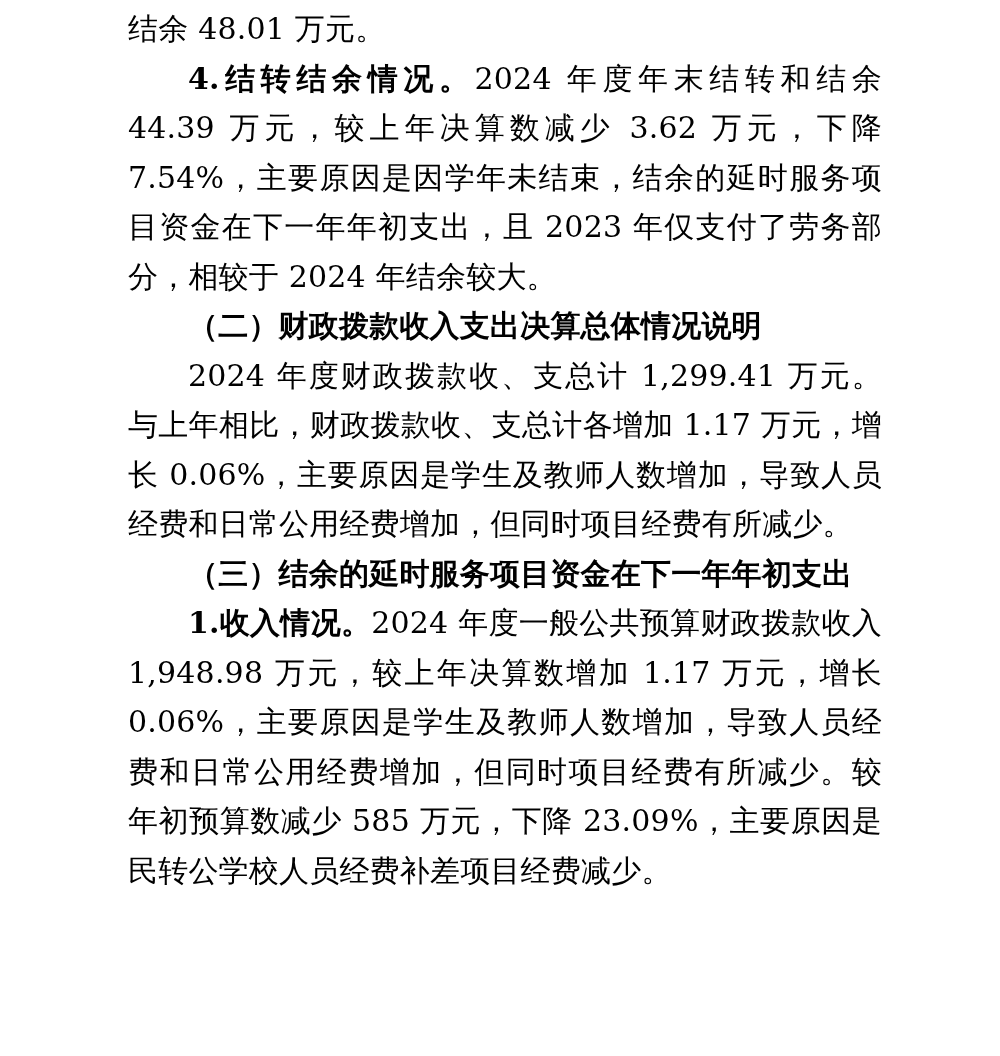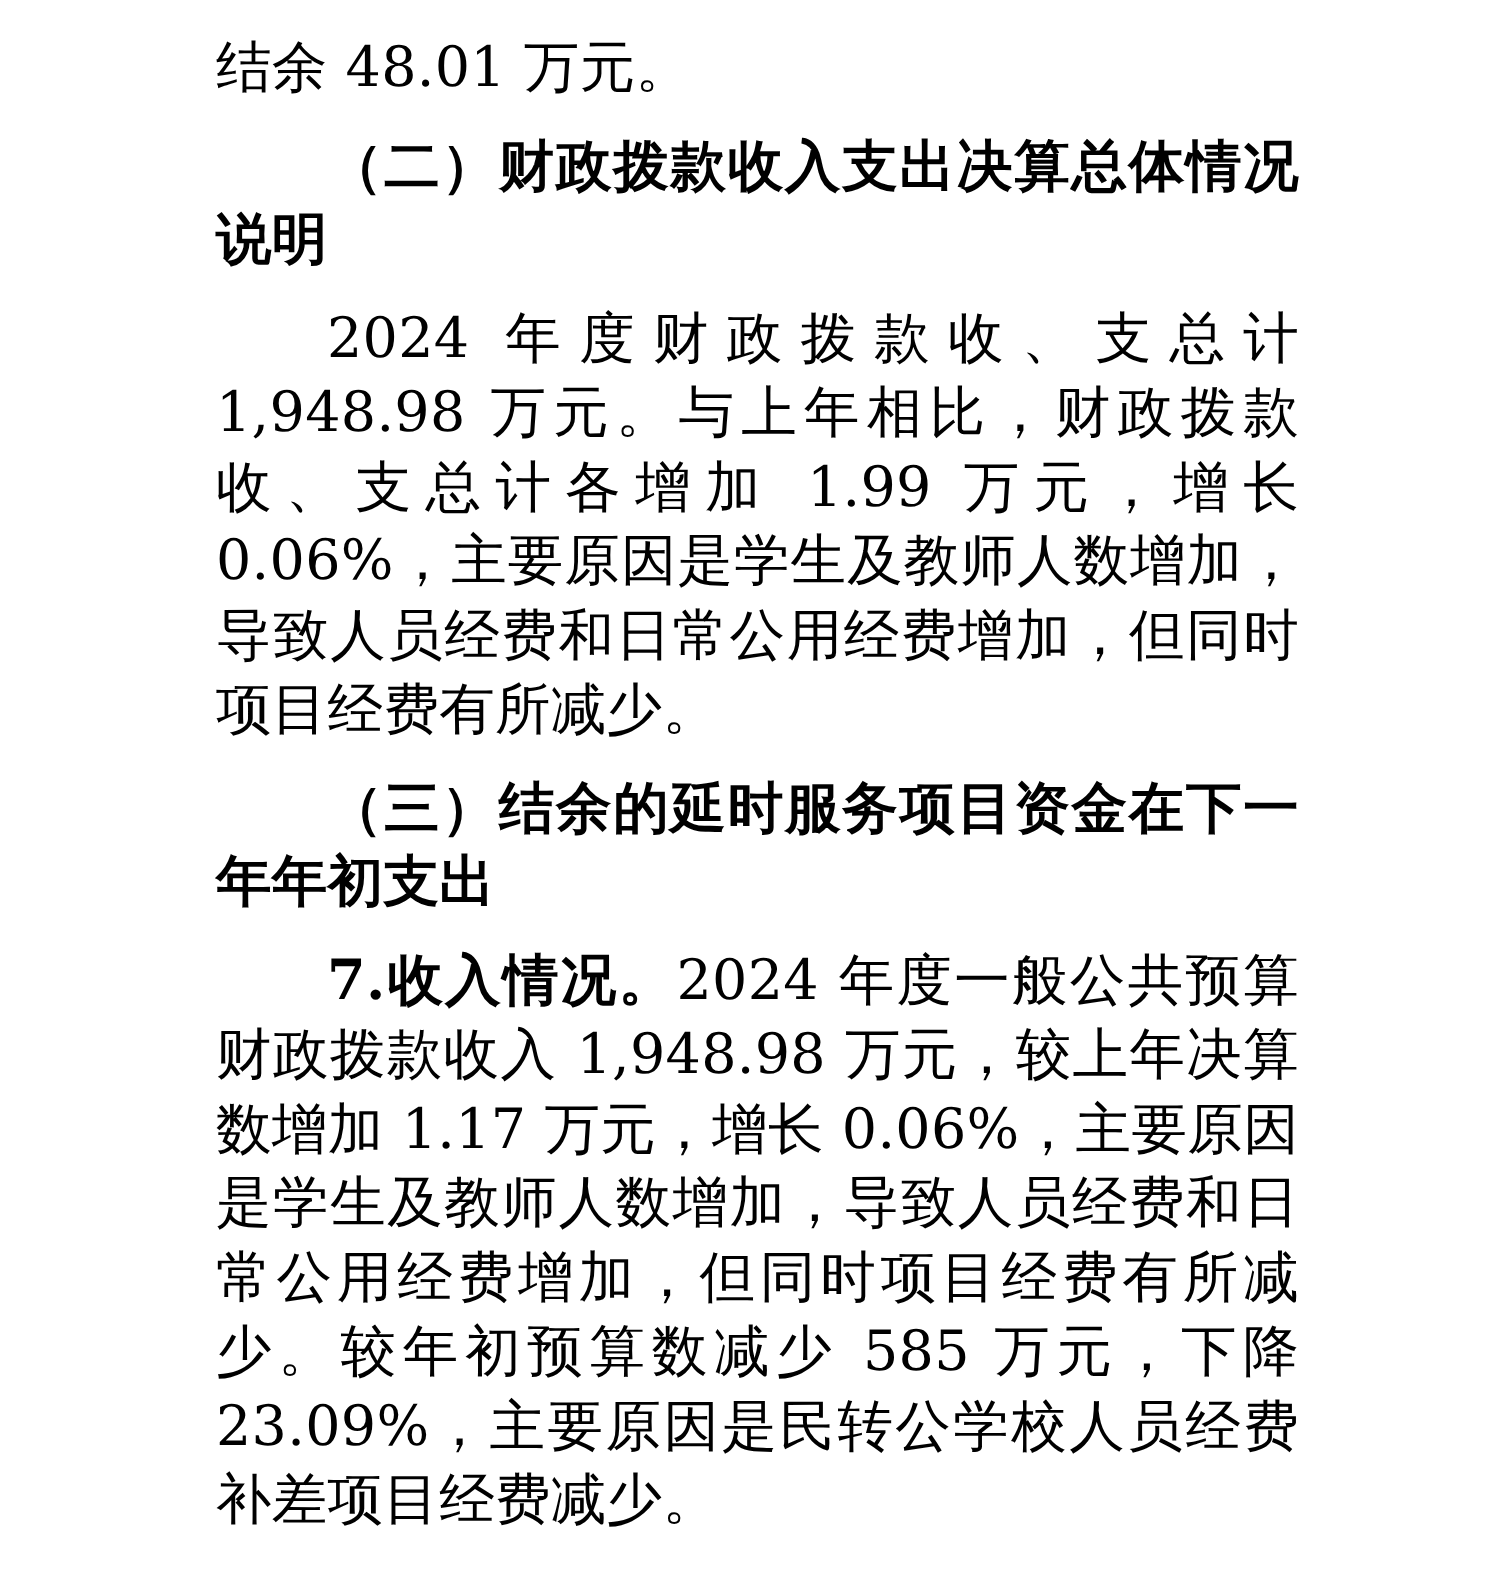--- a/index.html
+++ b/index.html
@@ -18,22 +18,22 @@
     width: 1000px;
     height: 1056px;
     box-sizing: border-box;
     padding: 0 118px 0 128px;
     position: relative;
   }
   .doc-body {
     padding-top: 4px;
   }
   p {
-    margin: 16px;
-    font-size: 37px;
+    margin: 0;
+    font-size: 30px;
     line-height: 49.5px;
     text-align: justify;
     text-justify: inter-ideograph;
     letter-spacing: 0.2px;
   }
   .indent {
     text-indent: 2em;
   }
   .bold-lead {
     font-weight: bold;
@@ -47,31 +47,34 @@
 <body>
 
 <div class="page">
   <div class="doc-body">
 
     <p class="plain">
       <span>结余 48.01 万元。</span>
     </p>
 
 
+    <p class="indent">
+      <span class="bold-lead">4.结转结余情况。</span><span>2024 年度年末结转和结余 44.39 万元，较上年决算数减少 3.62 万元，下降 7.54%，主要原因是因学年未结束，结余的延时服务项目资金在下一年年初支出，且 2023 年仅支付了劳务部分，相较于 2024 年结余较大。</span>
+    </p>
 
     <p class="heading">
       <span>（二）财政拨款收入支出决算总体情况说明</span>
     </p>
 
     <p class="indent">
-      <span>2024 年度财政拨款收、支总计 1,948.98 万元。与上年相比，财政拨款收、支总计各增加 1.99 万元，增长 0.06%，主要原因是学生及教师人数增加，导致人员经费和日常公用经费增加，但同时项目经费有所减少。</span>
+      <span>2024 年度财政拨款收、支总计 1,299.41 万元。与上年相比，财政拨款收、支总计各增加 1.17 万元，增长 0.06%，主要原因是学生及教师人数增加，导致人员经费和日常公用经费增加，但同时项目经费有所减少。</span>
     </p>
 
     <p class="heading">
       <span>（三）结余的延时服务项目资金在下一年年初支出</span>
     </p>
 
     <p class="indent">
-      <span class="bold-lead">7.收入情况。</span><span>2024 年度一般公共预算财政拨款收入 1,948.98 万元，较上年决算数增加 1.17 万元，增长 0.06%，主要原因是学生及教师人数增加，导致人员经费和日常公用经费增加，但同时项目经费有所减少。较年初预算数减少 585 万元，下降 23.09%，主要原因是民转公学校人员经费补差项目经费减少。</span>
+      <span class="bold-lead">1.收入情况。</span><span>2024 年度一般公共预算财政拨款收入 1,948.98 万元，较上年决算数增加 1.17 万元，增长 0.06%，主要原因是学生及教师人数增加，导致人员经费和日常公用经费增加，但同时项目经费有所减少。较年初预算数减少 585 万元，下降 23.09%，主要原因是民转公学校人员经费补差项目经费减少。</span>
     </p>
 
   </div>
 </div>
 
 </body></html>

